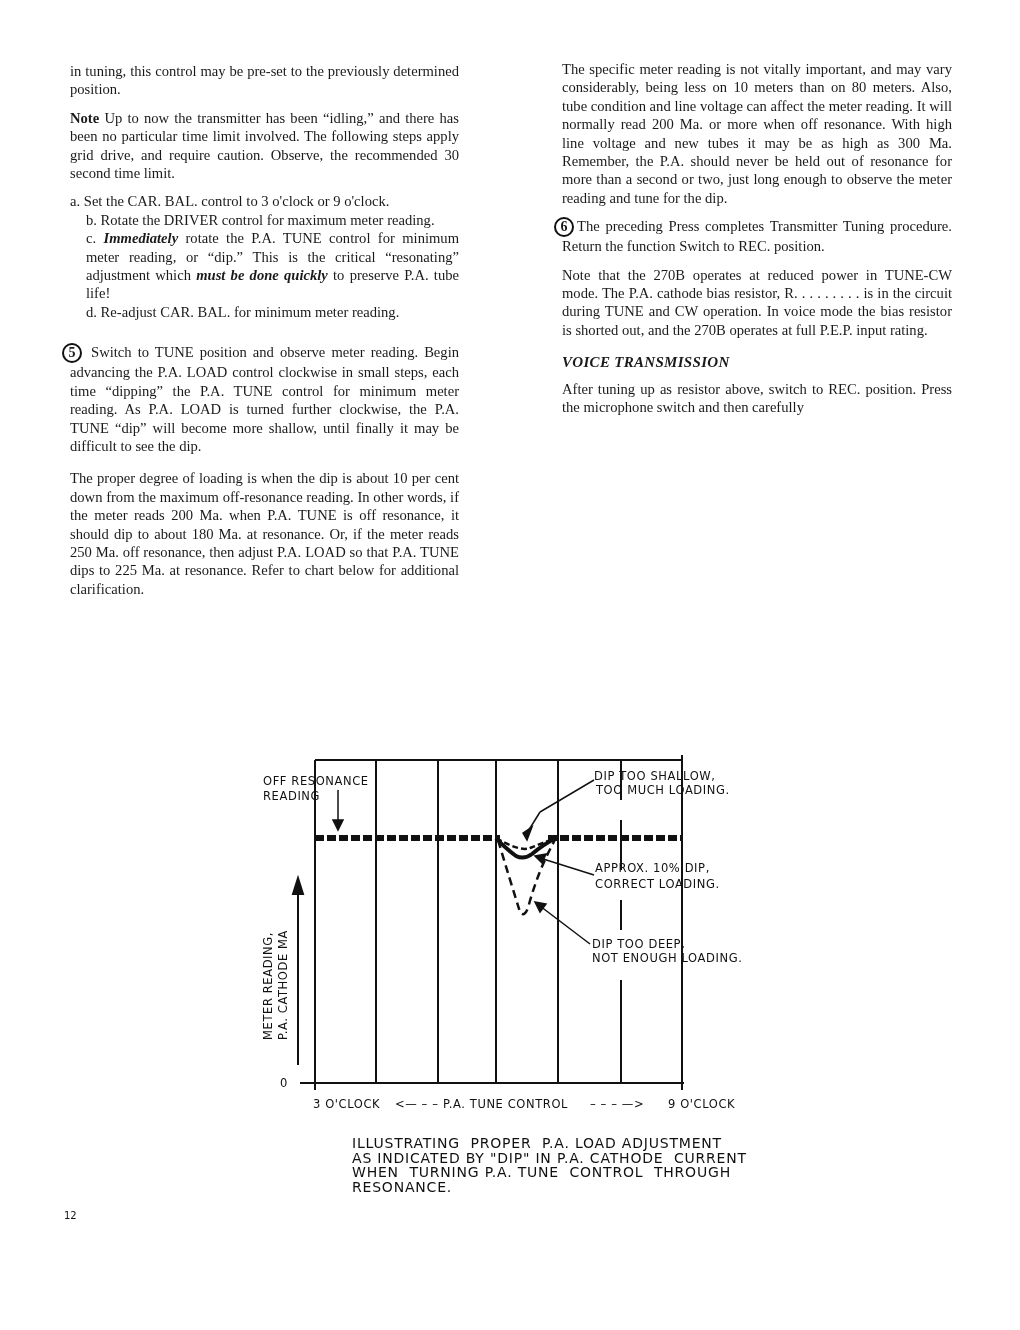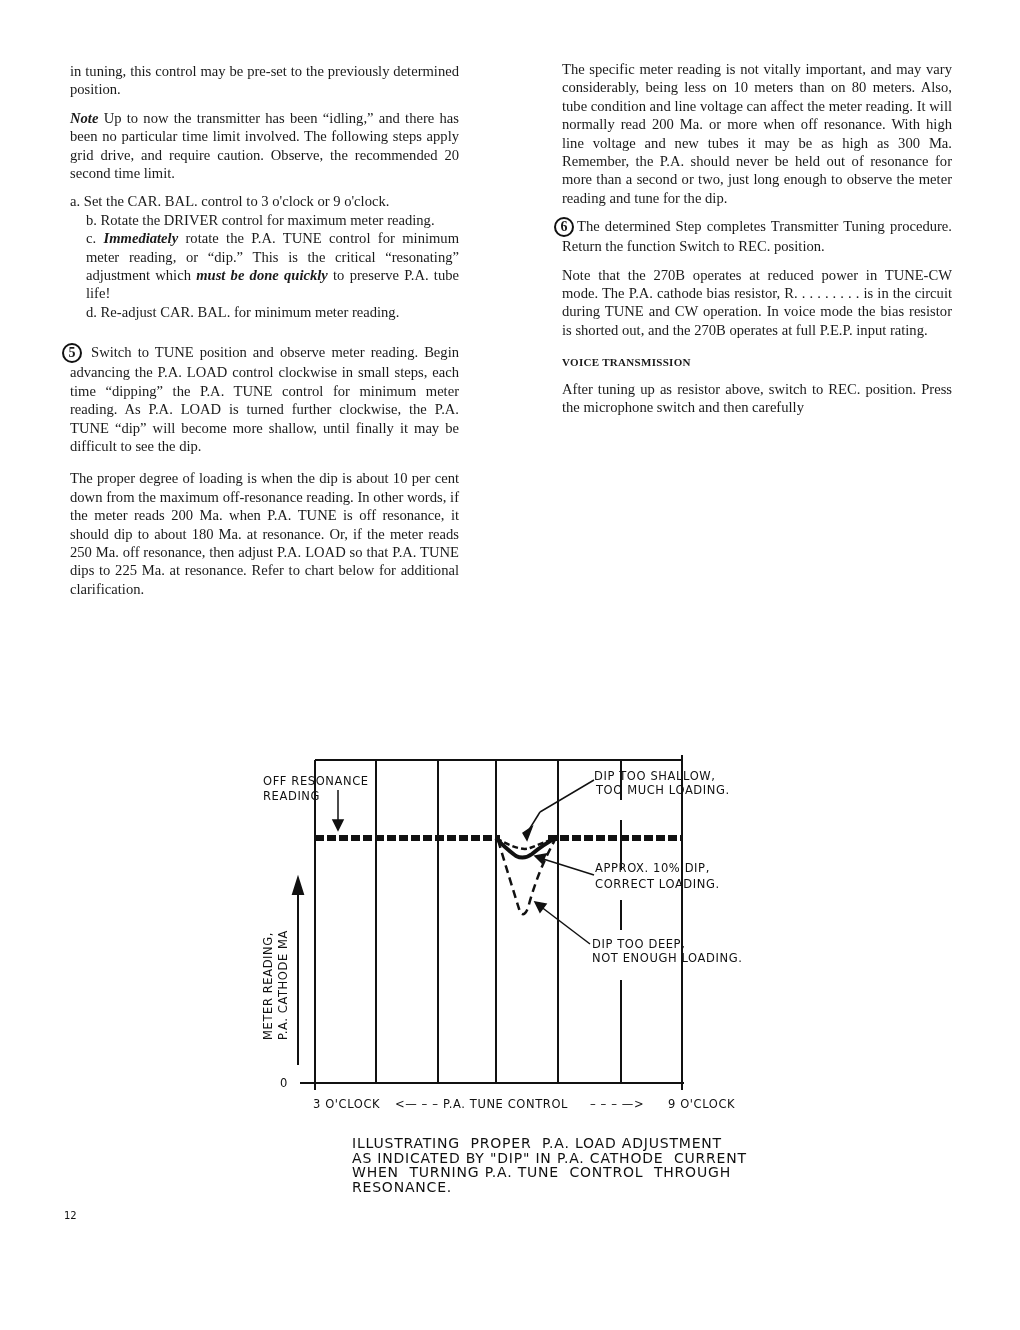--- a/index.html
+++ b/index.html
@@ -2,52 +2,52 @@
 <html><head>
 <meta charset="utf-8">
 <style>
   html, body { margin:0; padding:0; background:#ffffff; }
   body { width:1020px; height:1330px; position:relative; overflow:hidden;
          font-family:"Liberation Serif", serif; color:#1a1a1a; }
   .col { position:absolute; font-size:14.6px; line-height:18.4px; text-align:justify; }
   .col p { margin:0 0 10px 0; }
   #left { left:70px; top:62px; width:389px; }
   #right { left:562px; top:60px; width:390px; }
-  .b { font-weight:bold;font-style:italic; }
+  .b { font-weight:bold; }
   .i { font-style:italic; }
   .step-num { display:inline-block; width:20px; height:20px; border:2px solid #111; border-radius:50%;
               text-align:center; line-height:20px; font-size:14px; font-weight:bold; margin-left:-8px; margin-right:3px; box-sizing:border-box; line-height:16px;}
   .sub { padding-left:16px; }
-  .heading { font-weight:bold; font-size:11px; letter-spacing:0.3px; margin:14px 0 8px 0; }
+  .heading { font-weight:bold; font-size:15px; letter-spacing:0.3px; margin:14px 0 8px 0;font-style:italic; }
   #diagram { position:absolute; left:0; top:0; width:1020px; height:1330px; pointer-events:none; }
   .dlabel { font-family:"DejaVu Sans", sans-serif; font-size:11.5px; letter-spacing:0.6px; fill:#111; }
   #caption { position:absolute; left:352px; top:1136px; width:420px; font-family:"DejaVu Sans", sans-serif;
              font-size:14px; line-height:14.5px; letter-spacing:0.8px; color:#111; }
   #caption div { white-space:pre; }
   #pagenum { position:absolute; left:64px; top:1210px; font-family:"DejaVu Sans", sans-serif; font-size:10px; color:#111; }
 </style>
 </head>
 <body>
 
 <div id="left" class="col">
   <p>in tuning, this control may be pre-set to the previously determined position.</p>
-  <p><span class="b">Note</span><span> Up to now the transmitter has been “idling,” and there has been no particular time limit involved. The following steps apply grid drive, and require caution. Observe, the recommended 20 second time limit.</span></p>
+  <p><span class="b">Note</span><span> Up to now the transmitter has been “idling,” and there has been no particular time limit involved. The following steps apply grid drive, and require caution. Observe, the recommended 30 second time limit.</span></p>
   <div>
     <div style="padding-left:0;text-indent:0;">a. Set the CAR. BAL. control to 3 o'clock or 9 o'clock.</div>
     <div class="sub">b. Rotate the DRIVER control for maximum meter reading.</div>
     <div class="sub"><span>c. </span><span class="i b">Immediately</span><span> rotate the P.A. TUNE control for minimum meter reading, or “dip.” This is the critical “resonating” adjustment which </span><span class="i b">must be done quickly</span><span> to preserve P.A. tube life!</span></div>
     <div class="sub" style="margin-bottom:22px;">d. Re-adjust CAR. BAL. for minimum meter reading.</div>
   </div>
   <p><span class="step-num">5</span><span> Switch to TUNE position and observe meter reading. Begin advancing the P.A. LOAD control clockwise in small steps, each time “dipping” the P.A. TUNE control for minimum meter reading. As P.A. LOAD is turned further clockwise, the P.A. TUNE “dip” will become more shallow, until finally it may be difficult to see the dip.</span></p>
   <p style="margin-top:14px;">The proper degree of loading is when the dip is about 10 per cent down from the maximum off-resonance reading. In other words, if the meter reads 200 Ma. when P.A. TUNE is off resonance, it should dip to about 180 Ma. at resonance. Or, if the meter reads 250 Ma. off resonance, then adjust P.A. LOAD so that P.A. TUNE dips to 225 Ma. at resonance. Refer to chart below for additional clarification.</p>
 </div>
 
 <div id="right" class="col">
   <p>The specific meter reading is not vitally important, and may vary considerably, being less on 10 meters than on 80 meters. Also, tube condition and line voltage can affect the meter reading. It will normally read 200 Ma. or more when off resonance. With high line voltage and new tubes it may be as high as 300 Ma. Remember, the P.A. should never be held out of resonance for more than a second or two, just long enough to observe the meter reading and tune for the dip.</p>
-  <p><span class="step-num">6</span><span>The determined Step completes Transmitter Tuning procedure. Return the function Switch to REC. position.</span></p>
+  <p><span class="step-num">6</span><span>The preceding Press completes Transmitter Tuning procedure. Return the function Switch to REC. position.</span></p>
   <p>Note that the 270B operates at reduced power in TUNE-CW mode. The P.A. cathode bias resistor, R. . . . . . . . . is in the circuit during TUNE and CW operation. In voice mode the bias resistor is shorted out, and the 270B operates at full P.E.P. input rating.</p>
   <div class="heading">VOICE TRANSMISSION</div>
   <p>After tuning up as resistor above, switch to REC. position. Press the microphone switch and then carefully</p>
 </div>
 
 <svg id="diagram" viewBox="0 0 1020 1330" xmlns="http://www.w3.org/2000/svg">
   <g stroke="#111" stroke-width="2" fill="none">
     <line x1="315" y1="760" x2="682" y2="760"></line>
     <line x1="315" y1="760" x2="315" y2="1090"></line>
     <line x1="376" y1="760" x2="376" y2="1083"></line>

